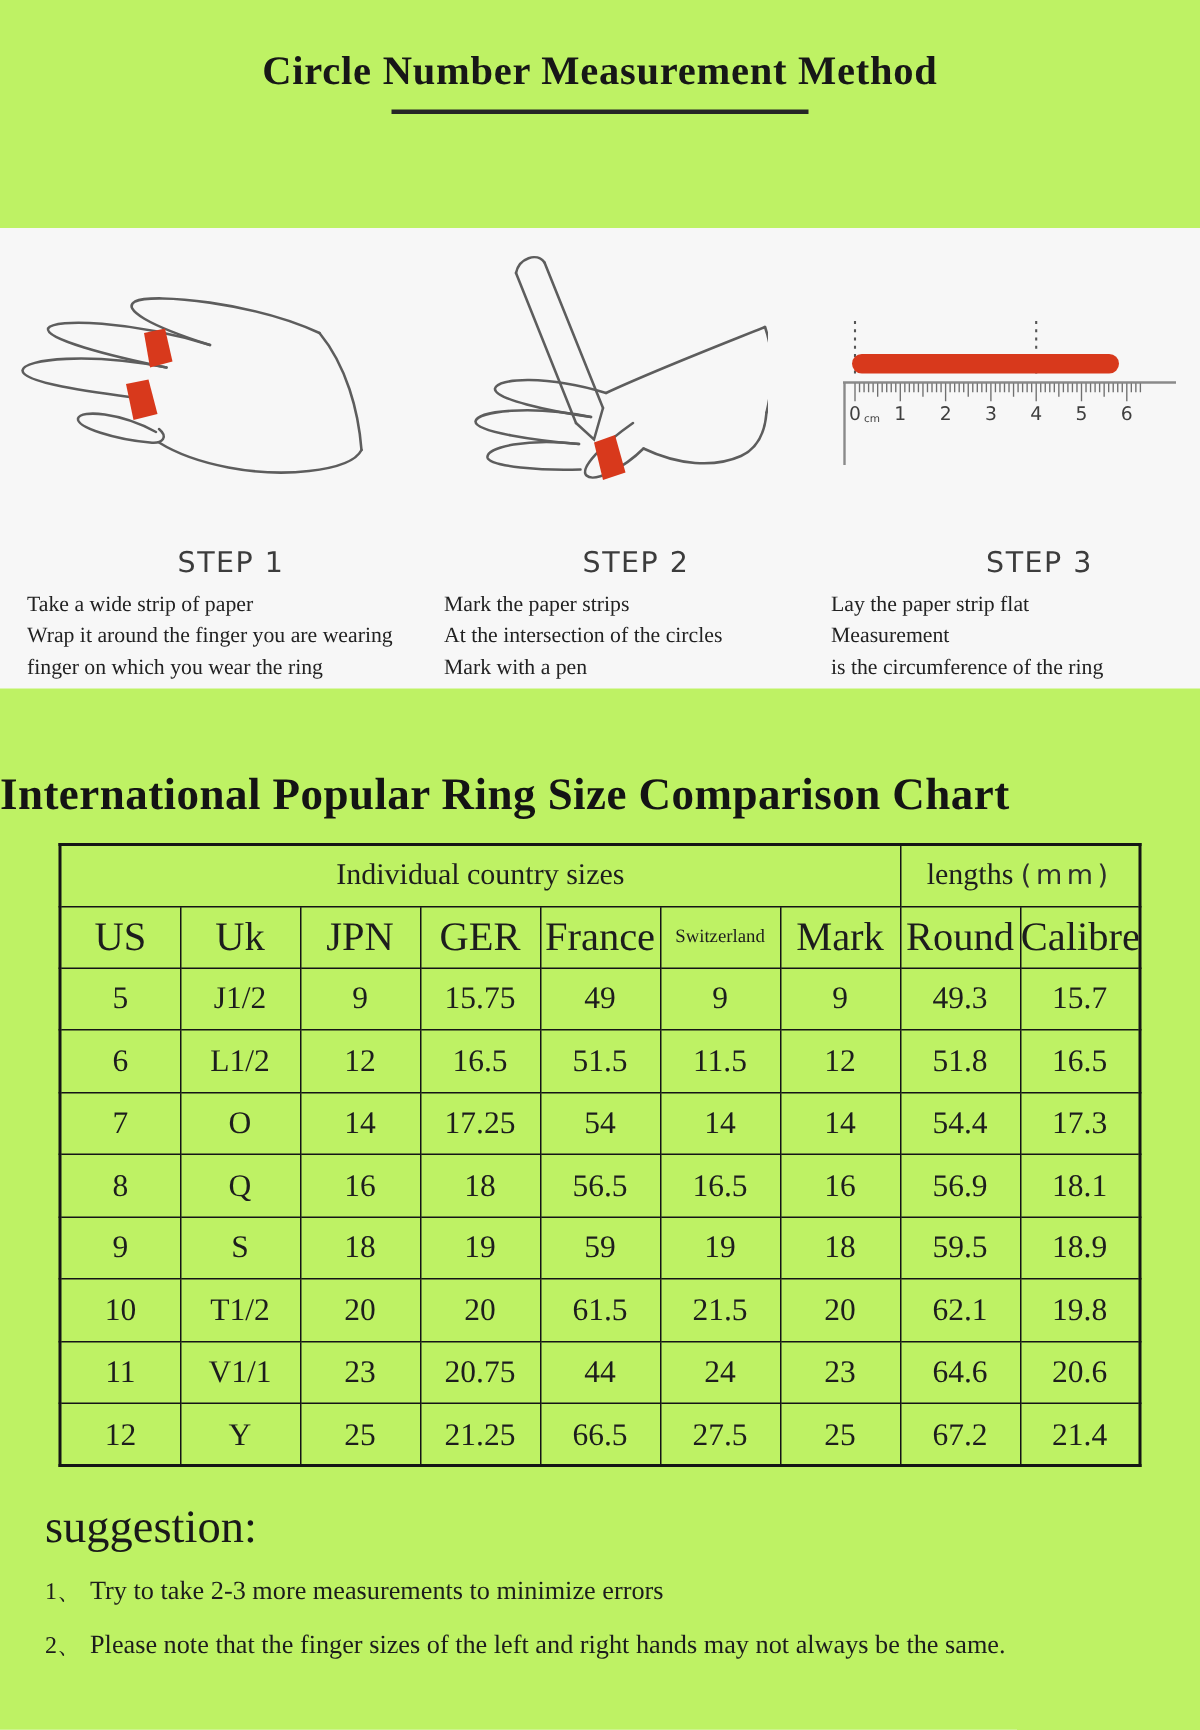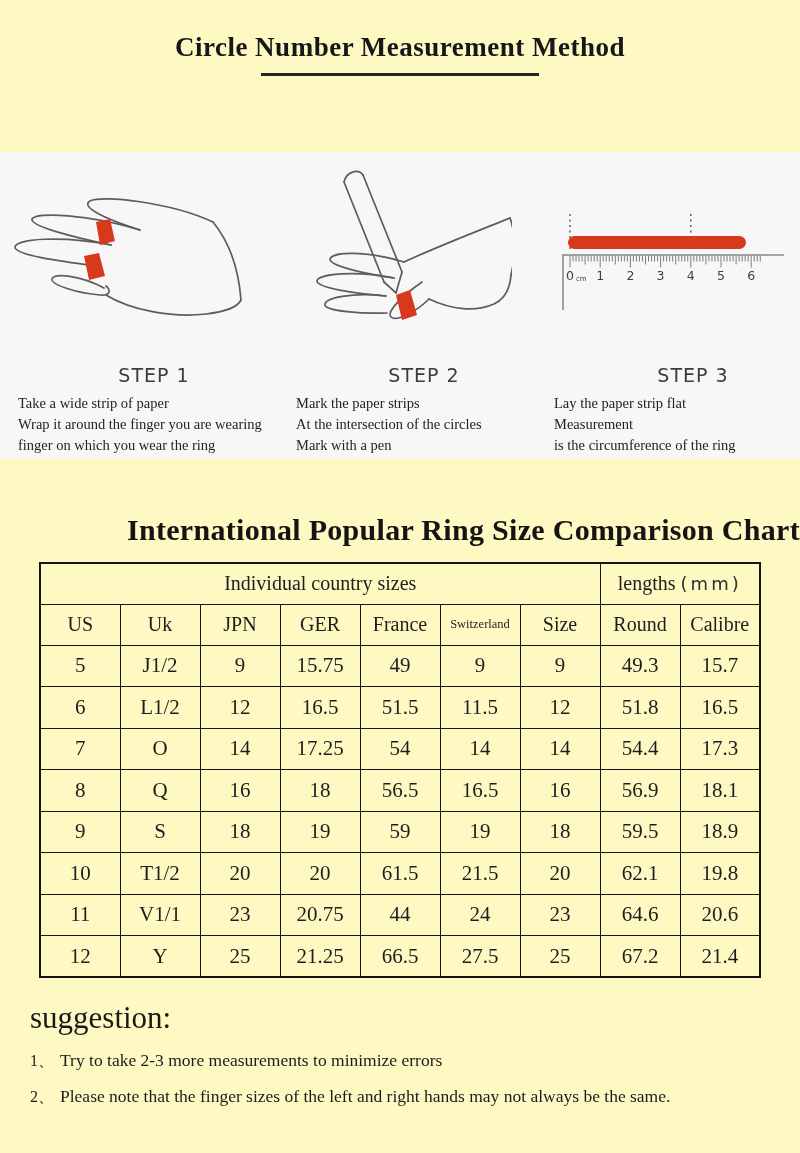--- a/index.html
+++ b/index.html
@@ -1,18 +1,18 @@
 <!DOCTYPE html>
 <html style="--accent: #d8391c; --steps-bg: #f7f7f7;"><head>
 <meta charset="utf-8">
 <style>
   :root { --accent:#d8391c; --ink:#1d1d1d; --line:#5d5d5d; --steps-bg:#f7f7f7; }
   * { margin:0; padding:0; box-sizing:border-box; }
   body { background:#ffffff; font-family:"Liberation Serif", serif; color:var(--ink); }
-  .page { width:800px; height:1153px; background:#fef9c3; overflow:hidden; position:relative; }
+  .page { width:800px; height:1153px; background:#bef264; overflow:hidden; position:relative; }
 
   
   .main-title { padding-top:32px; text-align:center; font-size:27px; font-weight:600;
                 letter-spacing:.5px; color:#171717; font-family:"Liberation Serif", serif; }
   .title-underline { width:278px; height:3px; background:#262626; margin:10px auto 0; }
 
   
   .steps { margin-top:76px; height:307px; background:var(--steps-bg); display:flex; }
   .step { display:flex; flex-direction:column; }
   .step-1 { width:262px; } .step-2 { width:278px; } .step-3 { width:260px; }
@@ -30,28 +30,28 @@
 
   .hand-art path { stroke:var(--line); stroke-width:1.7; fill:none; stroke-linecap:round; }
   .hand-art path.accent, .ruler-art path.accent, .ruler-art rect.accent { fill:var(--accent); stroke:none; }
   .ruler-art line.frame { stroke:#8a8a8a; stroke-width:1.6; }
   .ruler-art line.dash  { stroke:#555; stroke-width:1.4; stroke-dasharray:2 3.5; }
   .ruler-art line.tick  { stroke:#6f6f6f; stroke-width:.9; }
   .ruler-art text { fill:#3f3f3f; font-family:"DejaVu Sans", sans-serif; font-size:12.5px; }
   .ruler-art text.unit { font-size:7px; }
 
   
-  .chart-title { margin-top:54px; text-align:right; font-size:30px; font-weight:600;
+  .chart-title { margin-top:54px; text-align:left; font-size:30px; font-weight:600;
                  color:#141414; letter-spacing:.3px; }
   table.size-table { width:722px; margin:15px auto 0; border-collapse:collapse;
                      border:2px solid #151515; table-layout:fixed; }
   .size-table th, .size-table td { border:1.5px solid #151515; text-align:center;
                      font-weight:normal; color:#1d1d1d; overflow:hidden; }
   .size-table thead tr.group-row th { height:41px; font-size:20px; }
-  .size-table thead tr.col-row th { height:41px; font-size:20px; }
+  .size-table thead tr.col-row th { height:41px; font-size:27px; }
   #col-header-row th:nth-child(6) { font-size:12.5px; }
   .size-table tbody td { height:41.5px; font-size:21px; }
   .mm-unit { font-family:"DejaVu Sans", sans-serif; font-size:18px; letter-spacing:3px; color:#2e2e2e; }
 
   
   .suggestion { margin-top:22px; padding-left:30px; }
   .suggestion-heading { font-size:31px; font-weight:normal; color:#191919; }
   .sug-item { margin-top:14px; font-size:17.5px; color:#1c1c1c; white-space:nowrap; }
   .sug-item .sug-num { display:inline-block; min-width:30px; font-size:16px; }
 </style>
@@ -215,21 +215,21 @@
         <th colspan="7">Individual country sizes</th>
         <th colspan="2"><span>lengths</span>&nbsp;<span class="mm-unit">(mm)</span></th>
       </tr>
       <tr class="col-row" id="col-header-row">
           <th>US</th>
           <th>Uk</th>
           <th>JPN</th>
           <th>GER</th>
           <th>France</th>
           <th>Switzerland</th>
-          <th>Size</th>
+          <th>Mark</th>
           <th>Round</th>
           <th>Calibre</th>
         </tr>
     </thead>
     <tbody id="size-table-body">
         <tr>
           <td>5</td>
           <td>J1/2</td>
           <td>9</td>
           <td>15.75</td>

